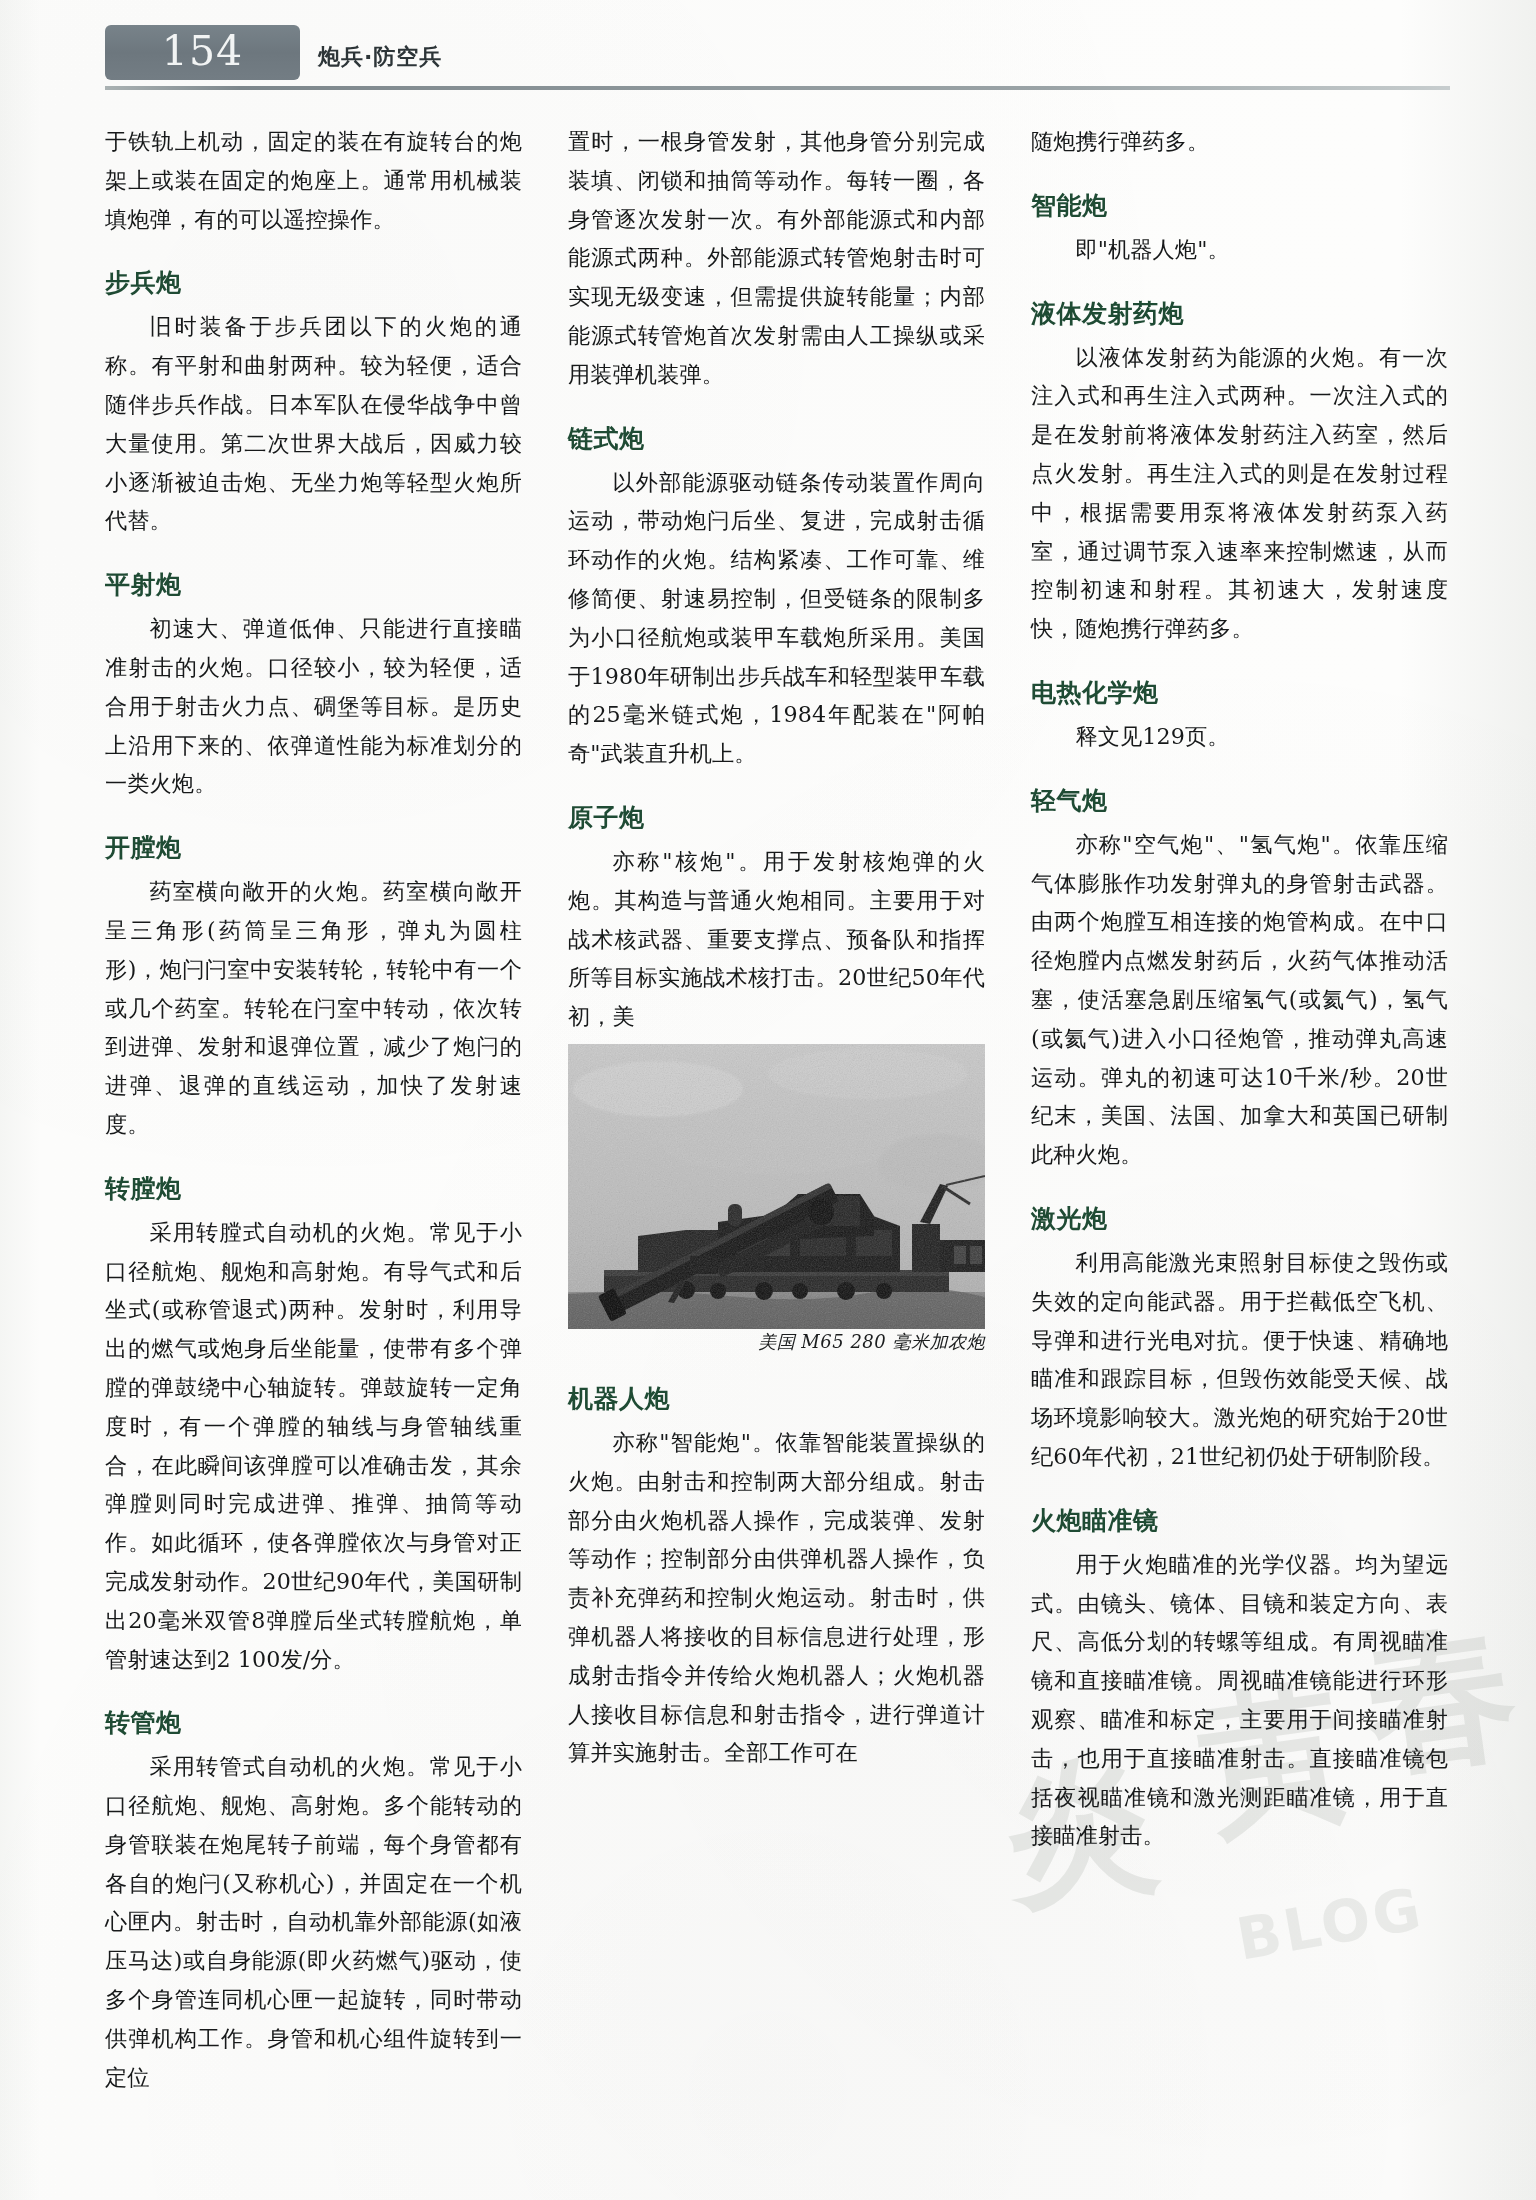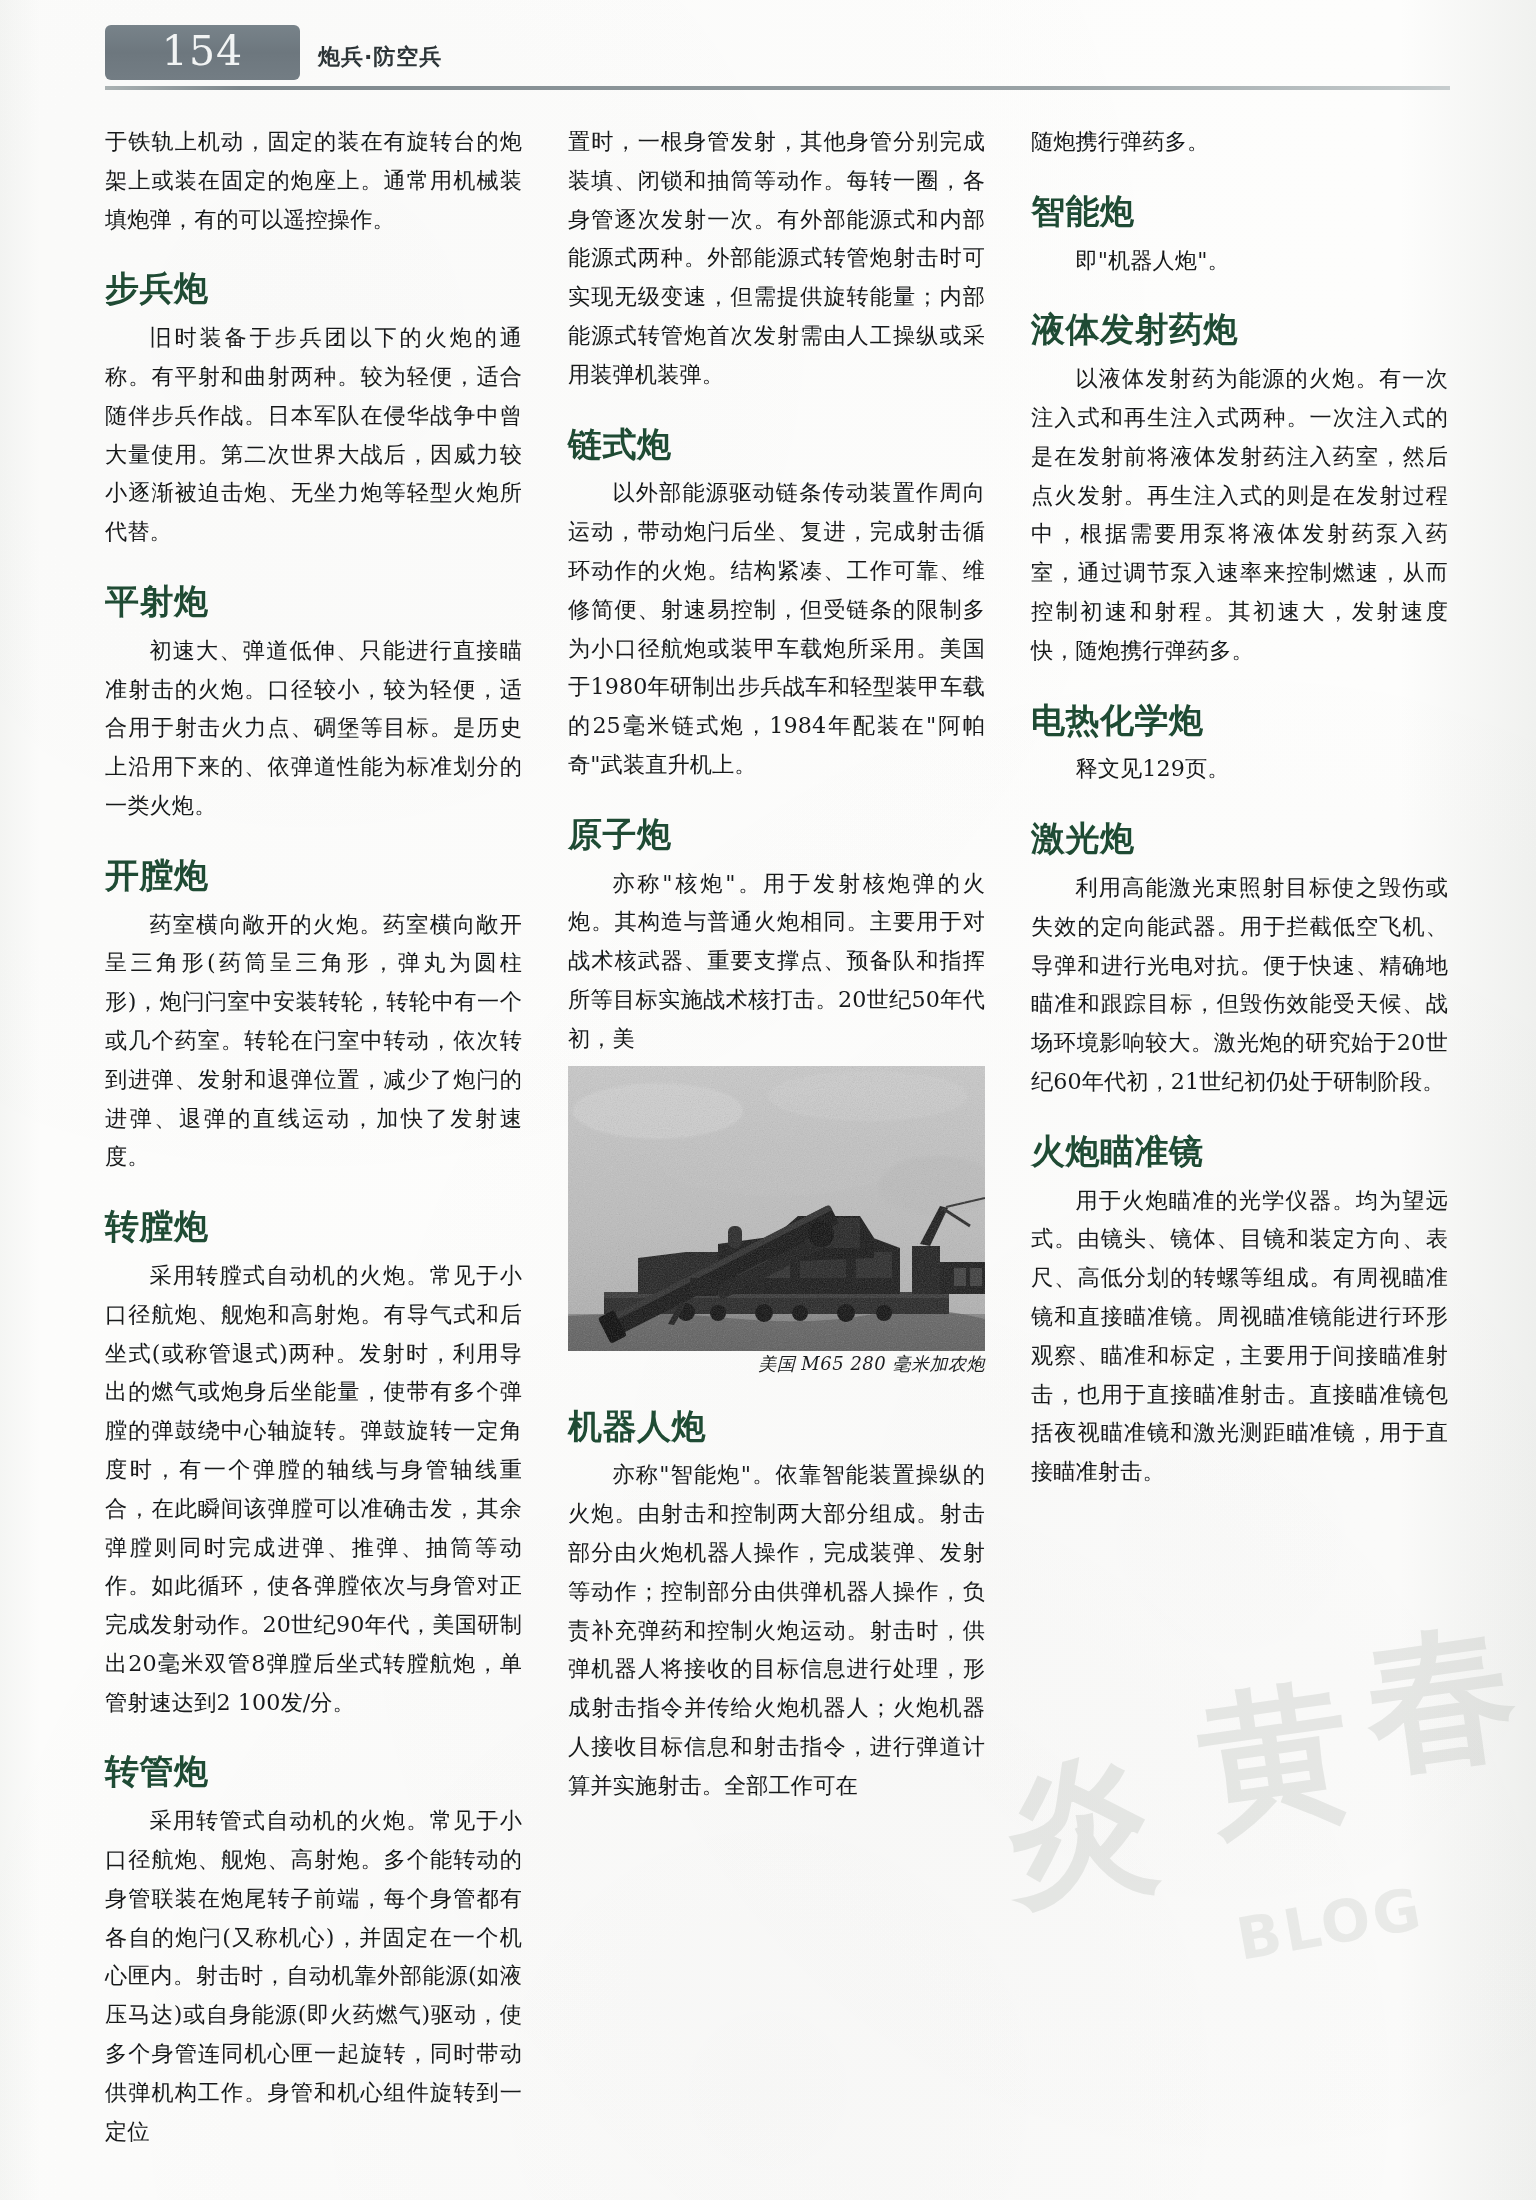--- a/index.html
+++ b/index.html
@@ -70,21 +70,21 @@
     gap:46px;
   }
   .col{
     width:417px;
     position:relative;
   }
   .sec{ margin-bottom:2px; }
   h2.head{
     font-family:"DejaVu Sans", sans-serif;
     font-weight:bold;
-    font-size:34px;
+    font-size:25px;
     color:#1f4b34;
     letter-spacing:0.5px;
     margin-top:30px;
     margin-bottom:9px;
     line-height:1.2;
   }
   .sec:first-child h2.head{ margin-top:0; }
   p.body{
     font-family:"DejaVu Serif", serif;
     font-size:22.2px;
@@ -312,20 +312,24 @@
         </div>
         <div class="sec">
           <h2 class="head">液体发射药炮</h2>
           <p class="body">以液体发射药为能源的火炮。有一次注入式和再生注入式两种。一次注入式的是在发射前将液体发射药注入药室，然后点火发射。再生注入式的则是在发射过程中，根据需要用泵将液体发射药泵入药室，通过调节泵入速率来控制燃速，从而控制初速和射程。其初速大，发射速度快，随炮携行弹药多。</p>
         </div>
         <div class="sec">
           <h2 class="head">电热化学炮</h2>
           <p class="body">释文见129页。</p>
         </div>
         <div class="sec">
+          <h2 class="head">轻气炮</h2>
+          <p class="body">亦称"空气炮"、"氢气炮"。依靠压缩气体膨胀作功发射弹丸的身管射击武器。由两个炮膛互相连接的炮管构成。在中口径炮膛内点燃发射药后，火药气体推动活塞，使活塞急剧压缩氢气(或氦气)，氢气(或氦气)进入小口径炮管，推动弹丸高速运动。弹丸的初速可达10千米/秒。20世纪末，美国、法国、加拿大和英国已研制此种火炮。</p>
+        </div>
+        <div class="sec">
           <h2 class="head">激光炮</h2>
           <p class="body">利用高能激光束照射目标使之毁伤或失效的定向能武器。用于拦截低空飞机、导弹和进行光电对抗。便于快速、精确地瞄准和跟踪目标，但毁伤效能受天候、战场环境影响较大。激光炮的研究始于20世纪60年代初，21世纪初仍处于研制阶段。</p>
         </div>
         <div class="sec">
           <h2 class="head">火炮瞄准镜</h2>
           <p class="body">用于火炮瞄准的光学仪器。均为望远式。由镜头、镜体、目镜和装定方向、表尺、高低分划的转螺等组成。有周视瞄准镜和直接瞄准镜。周视瞄准镜能进行环形观察、瞄准和标定，主要用于间接瞄准射击，也用于直接瞄准射击。直接瞄准镜包括夜视瞄准镜和激光测距瞄准镜，用于直接瞄准射击。</p>
         </div>
       </div>
     </div>
 

